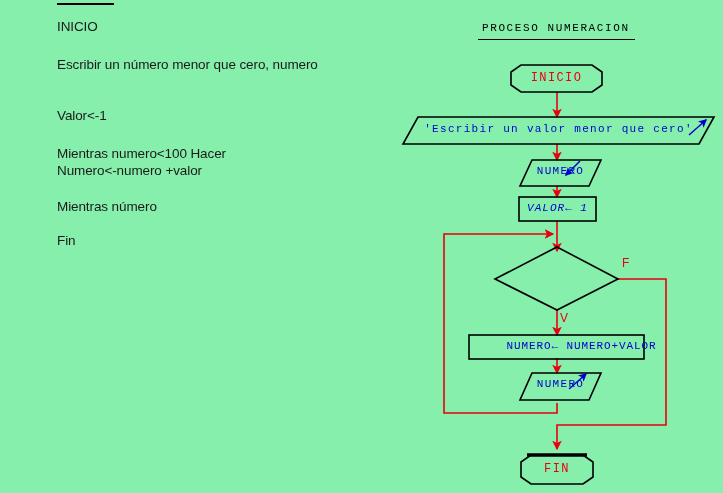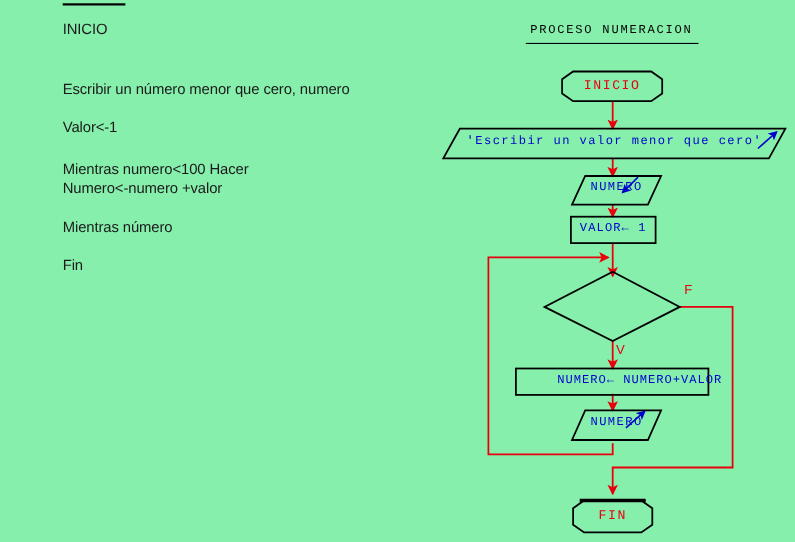--- a/index.html
+++ b/index.html
@@ -89,21 +89,21 @@
   }
 </style>
 </head>
 <body>
 
 <div id="page">
 
   <div id="pseudocode">
     <div class="title-rule"></div>
     <div class="pseudo-line" style="top:19px">INICIO</div>
-    <div class="pseudo-line" style="top:73px">Escribir un número menor que cero, numero</div>
+    <div class="pseudo-line" style="top:57px">Escribir un número menor que cero, numero</div>
     <div class="pseudo-line" style="top:108px">Valor&lt;-1</div>
     <div class="pseudo-line" style="top:146px">Mientras numero&lt;100 Hacer</div>
     <div class="pseudo-line" style="top:163px">Numero&lt;-numero +valor</div>
     <div class="pseudo-line" style="top:199px">Mientras número</div>
     <div class="pseudo-line" style="top:233px">Fin</div>
   </div>
 
   <div id="flow">
 
     <div class="fc-title" style="left:482px; top:22px;">PROCESO NUMERACION</div>
@@ -161,21 +161,21 @@
         <line x1="569" y1="389" x2="586" y2="374" marker-end="url(#blueArrow)"></line>
       </g>
     </svg>
 
     <div class="node-text t-red" style="left:511px; top:71px; width:91px; font-size:12px; letter-spacing:1.4px;">INICIO</div>
 
     <div class="node-text t-blue" style="left:403px; top:123px; width:311px; font-size:11px; letter-spacing:1.3px;">'Escribir un valor menor que cero'</div>
 
     <div class="node-text t-blue" style="left:518px; top:165px; width:85px; font-size:11px; letter-spacing:1.3px;">NUMERO</div>
 
-    <div class="node-text t-blue" style="left:519px; top:202px; width:77px; font-size:11px; letter-spacing:1.0px;">VALOR← 1</div>
+    <div class="node-text t-blue" style="left:519px; top:202px; width:77px; font-size:11px; letter-spacing:1.0px;font-style:italic;">VALOR← 1</div>
 
 
     <div class="node-text t-blue" style="left:494px; top:340px; width:175px; font-size:11px; letter-spacing:0.9px;">NUMERO← NUMERO+VALOR</div>
 
     <div class="node-text t-blue" style="left:518px; top:378px; width:85px; font-size:11px; letter-spacing:1.3px;">NUMERO</div>
 
     <div class="node-text t-red" style="left:521px; top:462px; width:72px; font-size:12px; letter-spacing:1.4px;">FIN</div>
 
     <div class="branch-label" style="left:622px; top:256px;">F</div>
     <div class="branch-label" style="left:560px; top:311px;">V</div>

